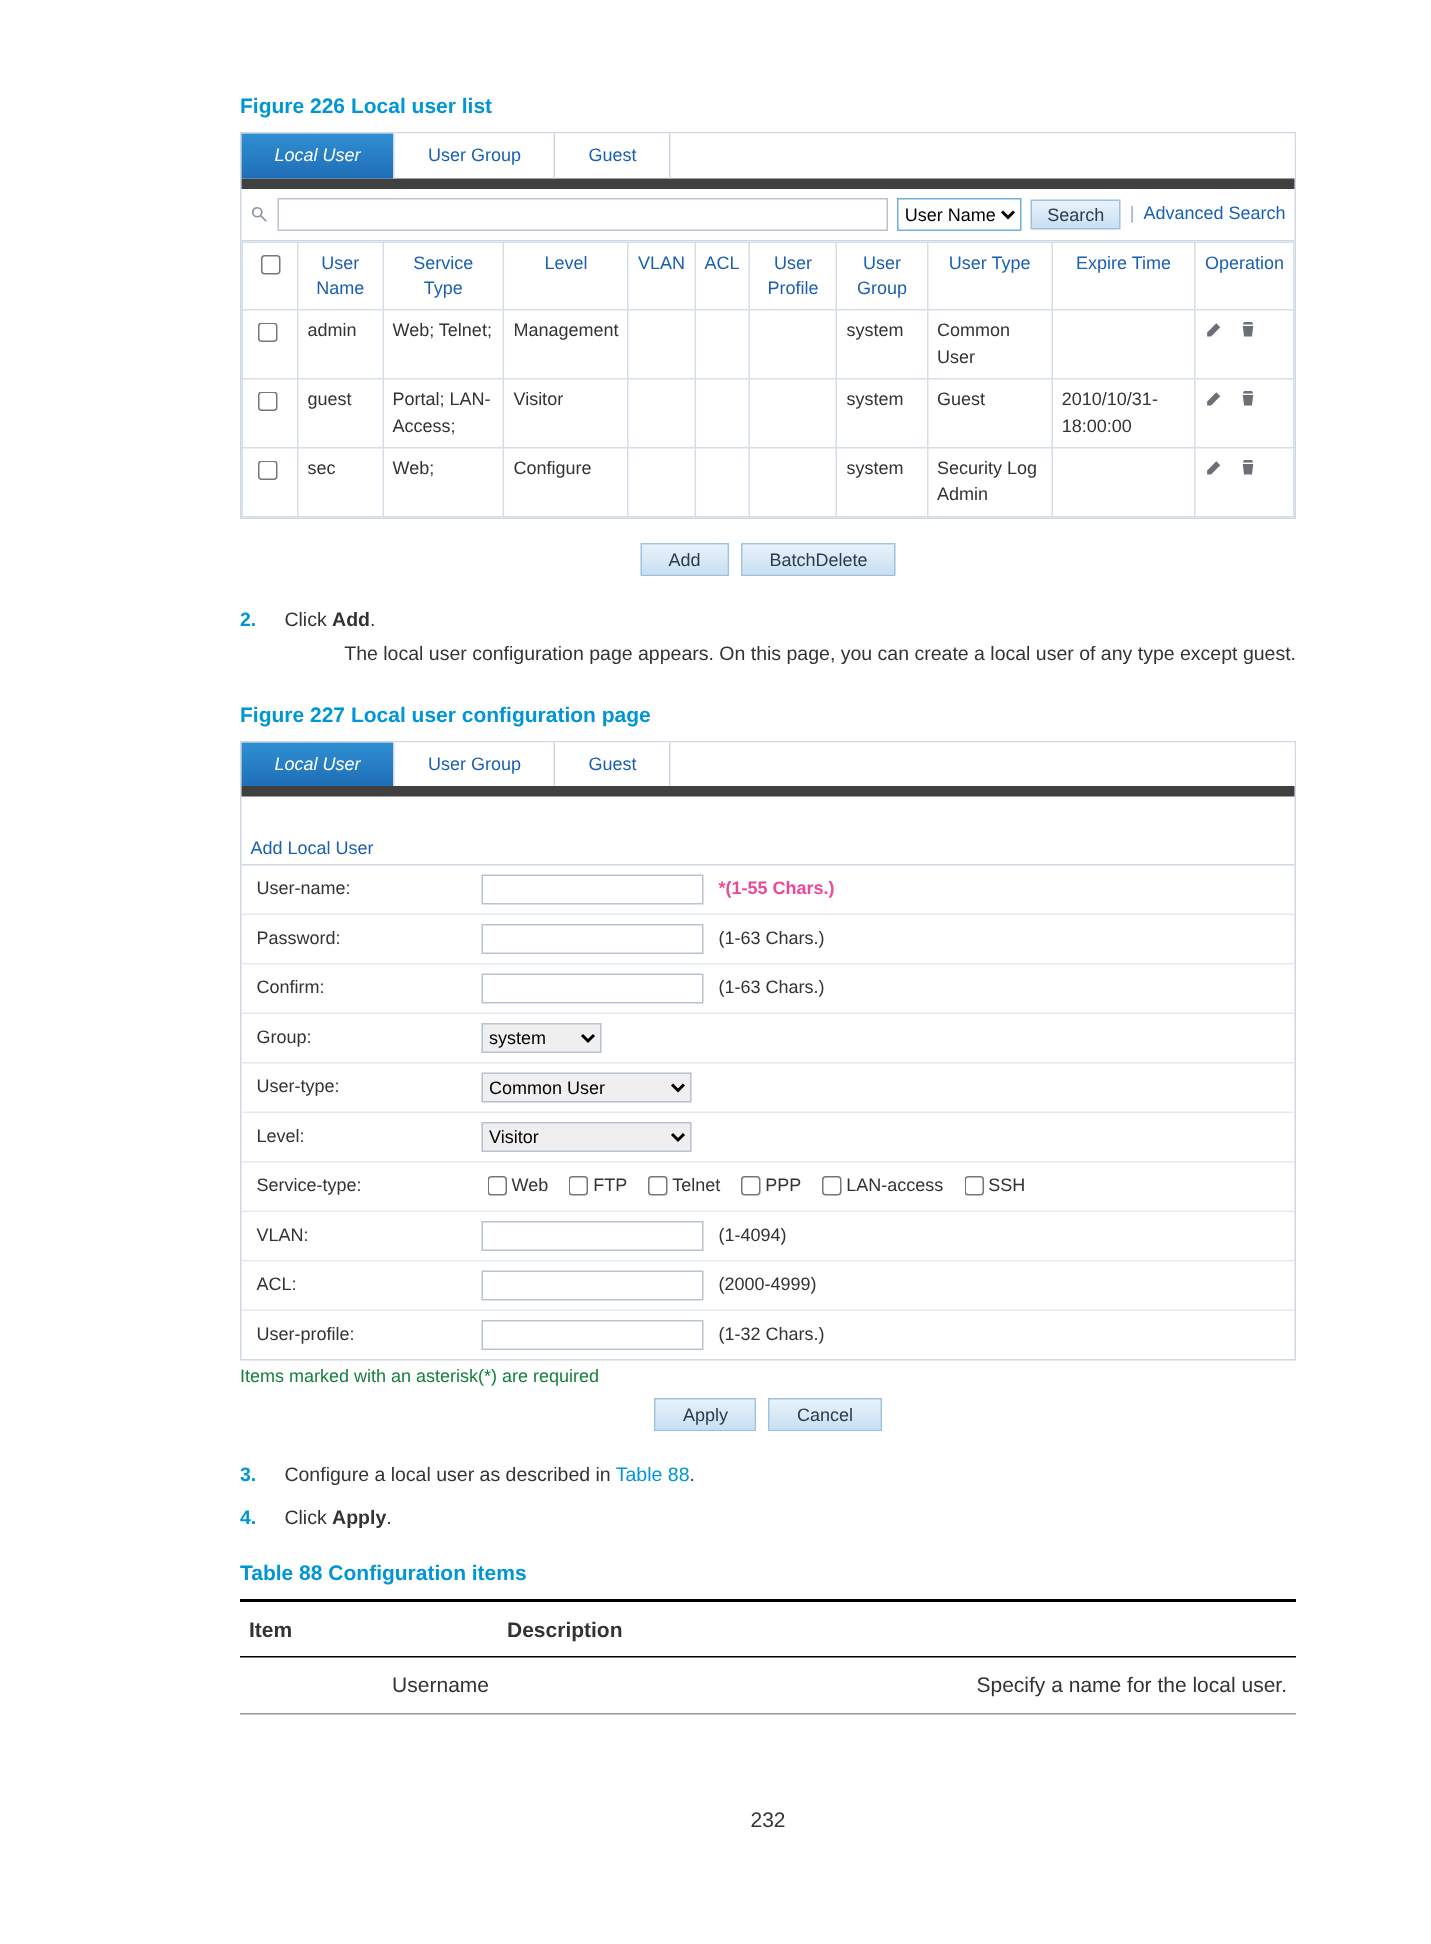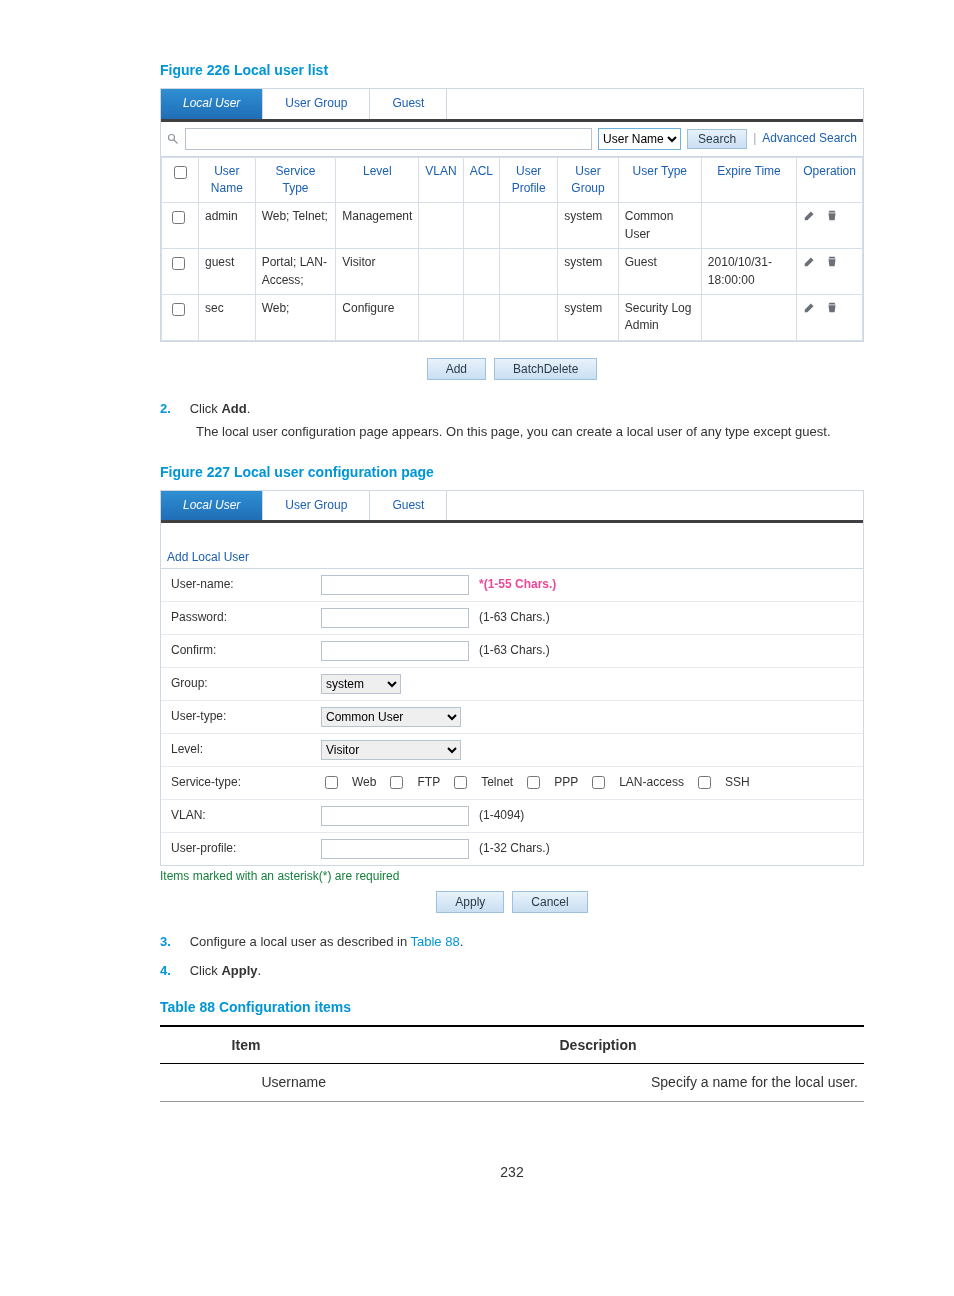--- a/index.html
+++ b/index.html
@@ -24,21 +24,21 @@
     margin: 16px 0 8px 0;
   }
   .screenshot {
     border: 1px solid #cfd8e2;
     background:#fff;
     font-size: 12px;
     color:#333;
   }
   .tabs {
     display: flex;
-    border-bottom: 3px solid #404040;
+    border-bottom: 7px solid #404040;
     background:#fff;
   }
   .tab {
     padding: 6px 22px;
     color:#1b5fb2;
     border-right:1px solid #cfd8e2;
     cursor:pointer;
   }
   .tab.active {
     background: linear-gradient(#2f8fd2,#1f6eb6);
@@ -106,21 +106,21 @@
   .uibtn {
     background: linear-gradient(#e8f2fb,#c9dff2);
     border:1px solid #9cc2e0;
     padding:3px 18px;
     font-size:12px;
     color:#2b3b4a;
     cursor:pointer;
   }
   .instructions { margin: 20px 0 10px 0; }
   .instructions .num { color:#0096d6; font-weight:bold; display:inline-block; width:26px; }
-  .instructions .indent { margin-left: 36px; margin-top:4px; }
+  .instructions .indent { margin-left: 36px; margin-top:4px;text-align:right; }
   
   .section-head {
     color:#1b5fb2;
     font-size:12px;
     padding:8px 6px 1px 6px;
     border-bottom:1px solid #cfd8e2;
   }
   .formrow {
     display:flex;
     align-items:center;
@@ -137,31 +137,31 @@
   }
   .formrow select {
     border:1px solid #b9c3cf; height:20px; font-size:12px;
   }
   .hint { color:#333; font-size:12px; display:inline-block;}
   .hint.red { color:#ec4899;font-weight:bold; }
   .calicon {
     width:20px;height:18px;border:1px solid #b9c3cf;display:inline-flex;align-items:center;justify-content:center;background:#fff;font-size:11px;color:#555;
   }
   .chkrow { display:flex; gap:50px; }
-  .chkrow label { display:flex; align-items:center; gap:11px; font-size:12px; }
+  .chkrow label { display:flex; align-items:center; gap:0; font-size:12px; }
   .footnote { font-size:12px; color:#15803d; padding:2px 0 4px 0; }
   .link { color:#0096d6; }
   
   table.desc-table {
     border-collapse: collapse;
     width:100%;
     margin-top:4px;
   }
   table.desc-table th {
-    text-align:center;
+    text-align:left;
     padding:8px 6px;
     font-weight:bold;
     font-size:14px;
     border-top:2px solid #000;
     border-bottom:1px solid #000;
   }
   table.desc-table td {
     padding:8px 6px;
     font-size:14px;
     border-bottom:1px solid #999;
@@ -371,20 +371,27 @@
     </div>
   </div>
   <div class="formrow">
     <div class="lbl">VLAN:</div>
     <div class="ctl">
       <input type="text" style="">
       <span class="hint">(1-4094)</span>
     </div>
   </div>
   <div class="formrow">
+    <div class="lbl">ACL:</div>
+    <div class="ctl">
+      <input type="text" style="">
+      <span class="hint">(2000-4999)</span>
+    </div>
+  </div>
+  <div class="formrow">
     <div class="lbl">User-profile:</div>
     <div class="ctl">
       <input type="text" style="">
       <span class="hint">(1-32 Chars.)</span>
     </div>
   </div>
 </div>
 
 <div class="footnote">Items marked with an asterisk(*) are required</div>
 

